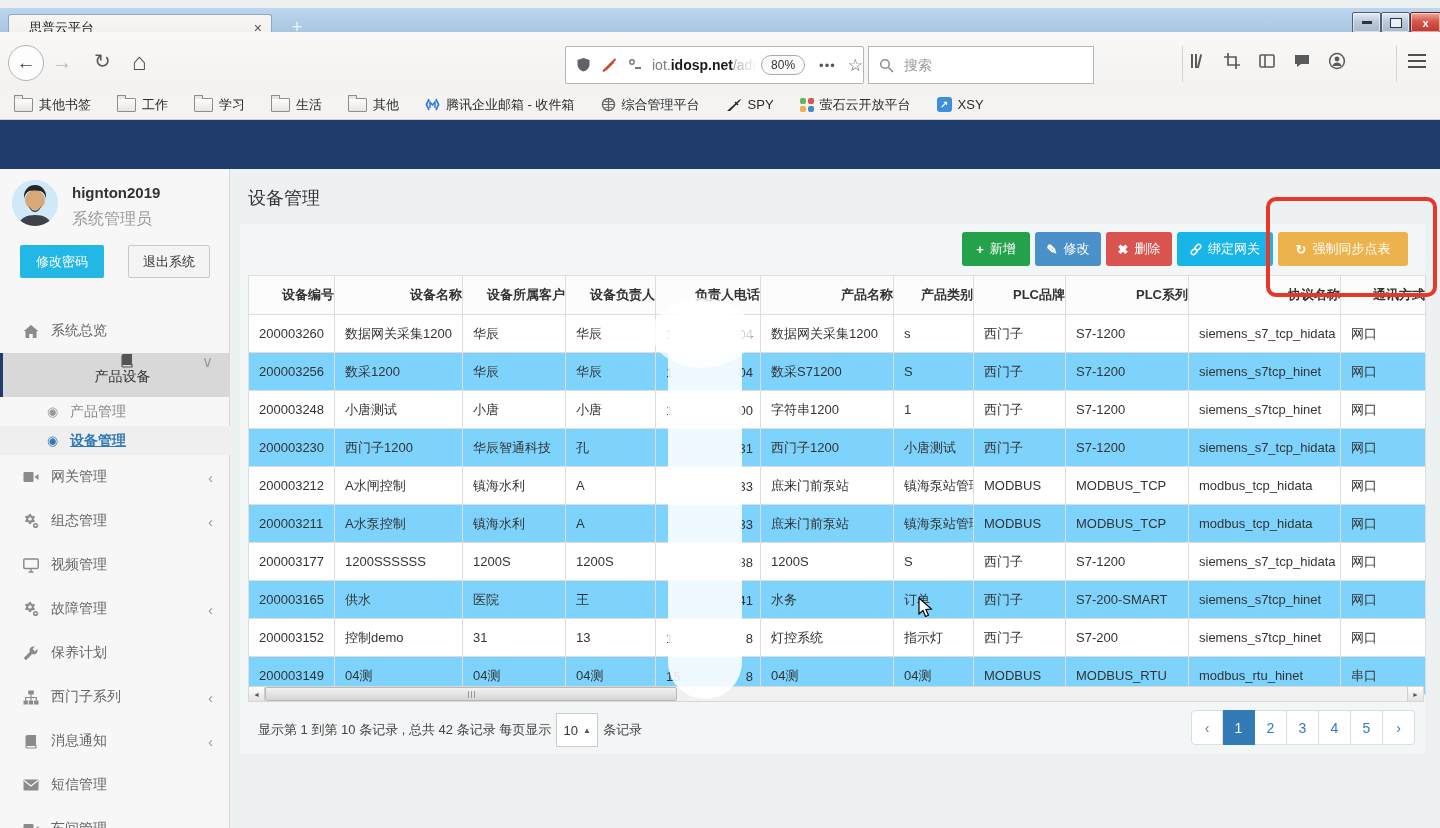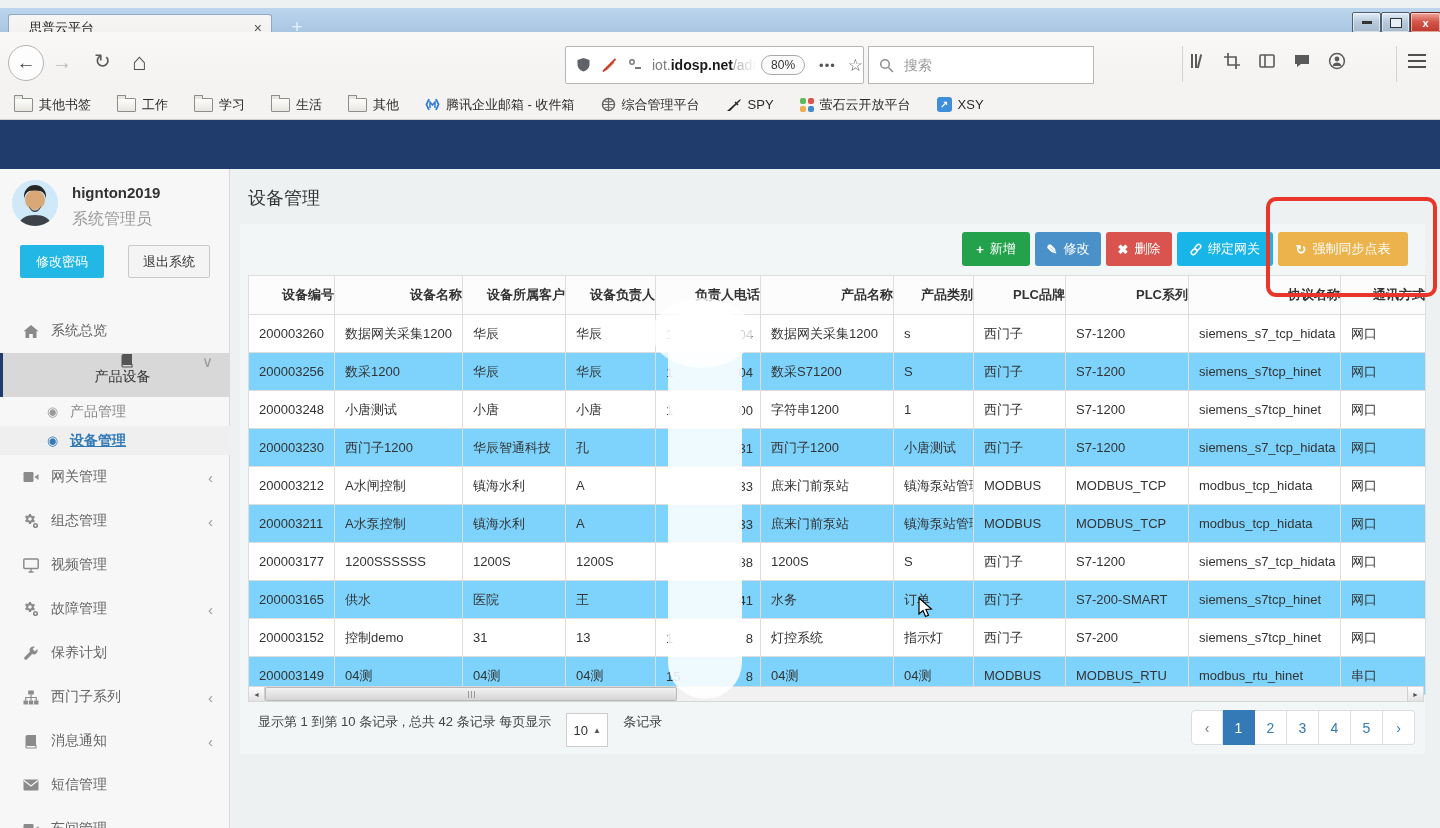--- a/index.html
+++ b/index.html
@@ -111,21 +111,21 @@
   td.phone .fr{position:absolute;right:7px;top:50%;transform:translateY(-50%);}
 
   .hscroll{position:absolute;left:8px;top:462px;width:1176px;height:16px;background:#f1f1f1;border:1px solid #d7d7d7;box-sizing:border-box;}
   .hs-btn{position:absolute;top:0;width:15px;height:14px;background:linear-gradient(180deg,#fdfdfd,#e3e3e3);border-right:1px solid #cfcfcf;
     display:flex;align-items:center;justify-content:center;font-size:7px;color:#555;}
   .hs-btn.right{right:0;border-right:none;border-left:1px solid #cfcfcf;}
   .hs-thumb{position:absolute;left:16px;top:0;width:412px;height:14px;background:linear-gradient(180deg,#f2f2f2,#d5d5d5);border:1px solid #b9b9b9;box-sizing:border-box;border-radius:2px;
     display:flex;align-items:center;justify-content:center;gap:2px;}
   .hs-thumb i{width:1px;height:7px;background:#9a9a9a;}
 
-  .summary{position:absolute;left:18px;top:489px;font-size:13px;color:#444;display:flex;align-items:flex-start;gap:15px;}
+  .summary{position:absolute;left:18px;top:489px;font-size:13px;color:#444;display:flex;align-items:center;gap:5px;}
   .pagesize{width:40px;height:32px;border:1px solid #ccc;background:#fff;display:flex;align-items:center;justify-content:center;gap:5px;font-size:13px;color:#333;}
   .pagesize .tri{font-size:8px;color:#555;}
   .pager{position:absolute;right:10px;top:486px;display:flex;}
   .pg{width:32px;height:35px;border:1px solid #ddd;border-left:none;background:#fff;color:#337ab7;font-size:14px;display:flex;align-items:center;justify-content:center;box-sizing:border-box;}
   .pg:first-child{border-left:1px solid #ddd;border-radius:4px 0 0 4px;color:#777;}
   .pg:last-child{border-radius:0 4px 4px 0;}
   .pg.active{background:#337ab7;border-color:#337ab7;color:#fff;}
 
   
   .blurpill{left:668px;top:303px;width:74px;height:396px;background:rgba(255,255,255,.87);border-radius:37px;z-index:20;}

